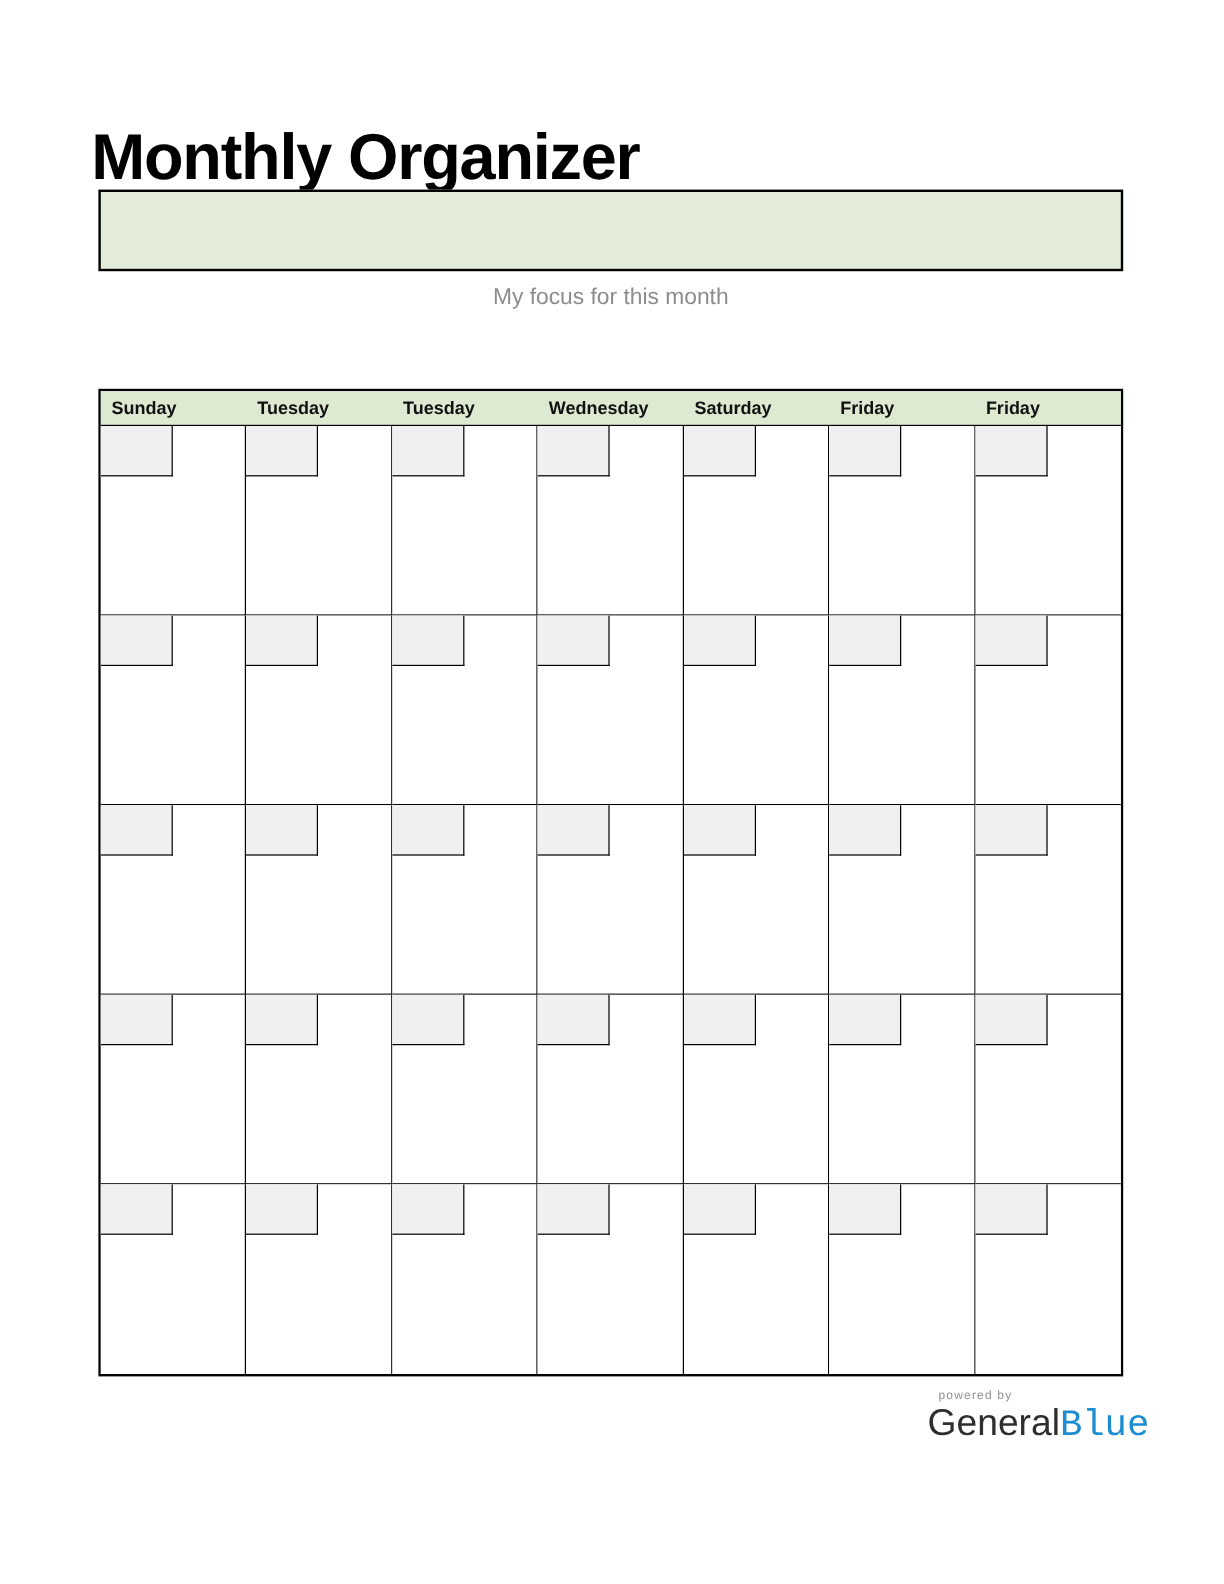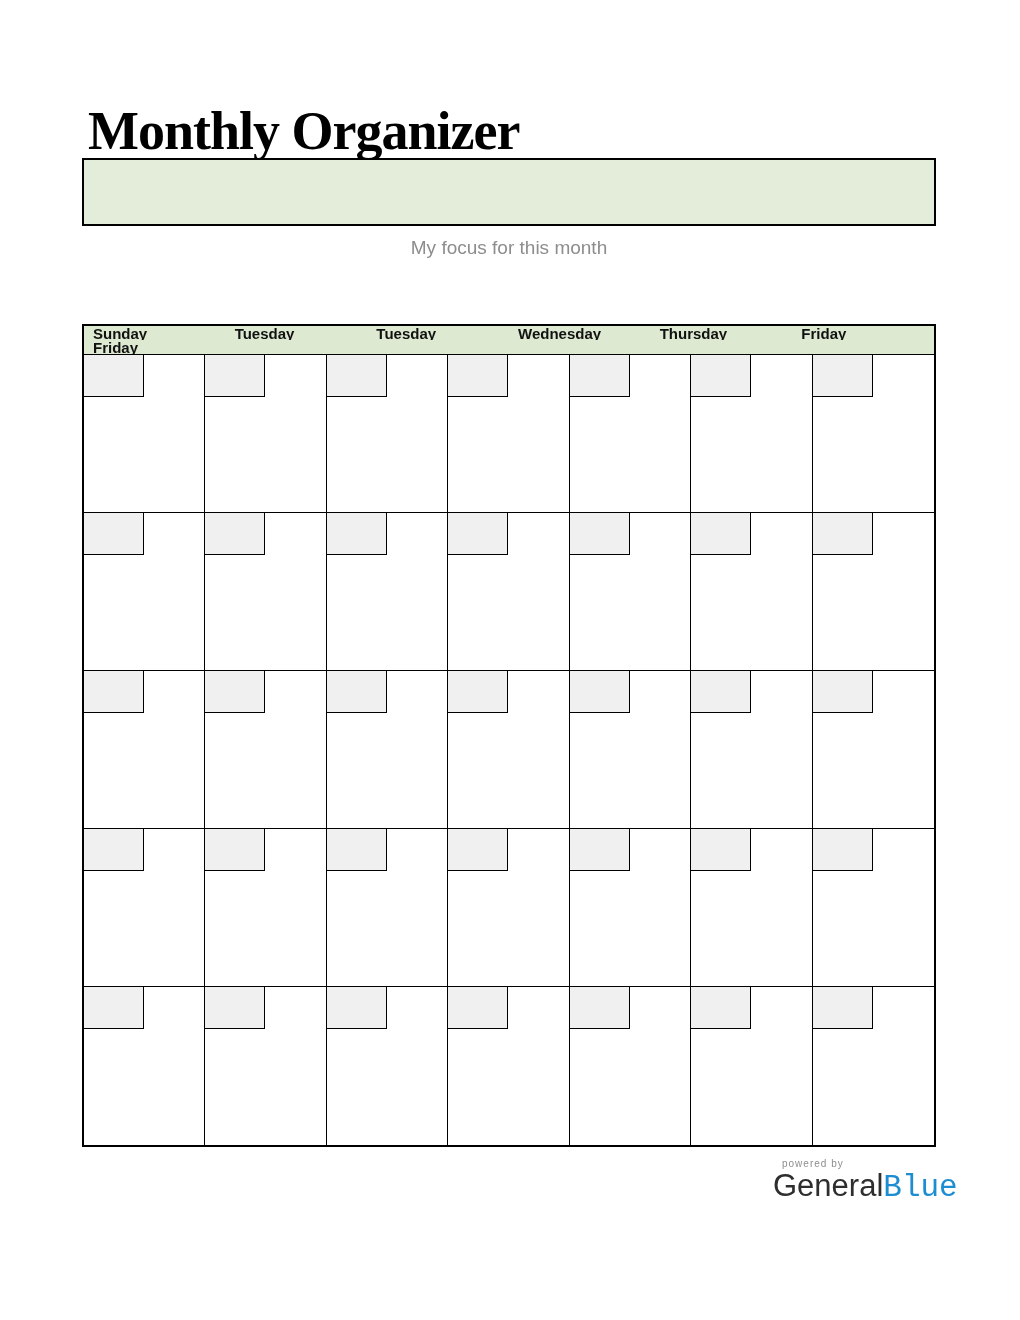--- a/index.html
+++ b/index.html
@@ -12,23 +12,23 @@
     position: relative;
     width: 1020px;
     height: 1320px;
     background: var(--page-bg, #ffffff);
     overflow: hidden;
   }
 
   
   .page-title {
     position: absolute;
-    left: 88px;
+    left: 76px;
     top: 64px;
-    font-family: Liberation Serif, serif;
+    font-family: Liberation Sans, sans-serif;
     font-weight: bold;
     font-size: 54px;
     letter-spacing: -1px;
     color: var(--title-color, #000000);
     white-space: nowrap;
   }
 
   
   .focus-box {
     position: absolute;
@@ -55,21 +55,21 @@
     position: absolute;
     left: 82px;
     top: 324px;
     width: 854px;
     box-sizing: border-box;
     border: 2px solid var(--border-black, #000000);
     background: #ffffff;
   }
   .calendar-header {
     display: grid;
-    grid-template-columns: repeat(6, 1fr);
+    grid-template-columns: repeat(7, 1fr);
     background: var(--header-green, #dde9d0);
     border-bottom: 1.5px solid var(--border-black, #000000);
     height: 28px;
   }
   .weekday-cell {
     display: flex;
     align-items: center;
     padding-left: 9px;
     font-weight: bold;
     font-size: 15px;
@@ -134,21 +134,21 @@
   <div class="focus-box"></div>
 
   <div class="focus-caption">My focus for this month</div>
 
   <div class="calendar">
     <div class="calendar-header">
       <div class="weekday-cell">Sunday</div>
       <div class="weekday-cell">Tuesday</div>
       <div class="weekday-cell">Tuesday</div>
       <div class="weekday-cell">Wednesday</div>
-      <div class="weekday-cell">Thursday</div>
+      <div class="weekday-cell">Saturday</div>
       <div class="weekday-cell">Friday</div>
       <div class="weekday-cell">Friday</div>
     </div>
     <div class="calendar-body">
         <div class="day-cell">
           <div class="date-box"></div>
         </div>
         <div class="day-cell">
           <div class="date-box"></div>
         </div>

